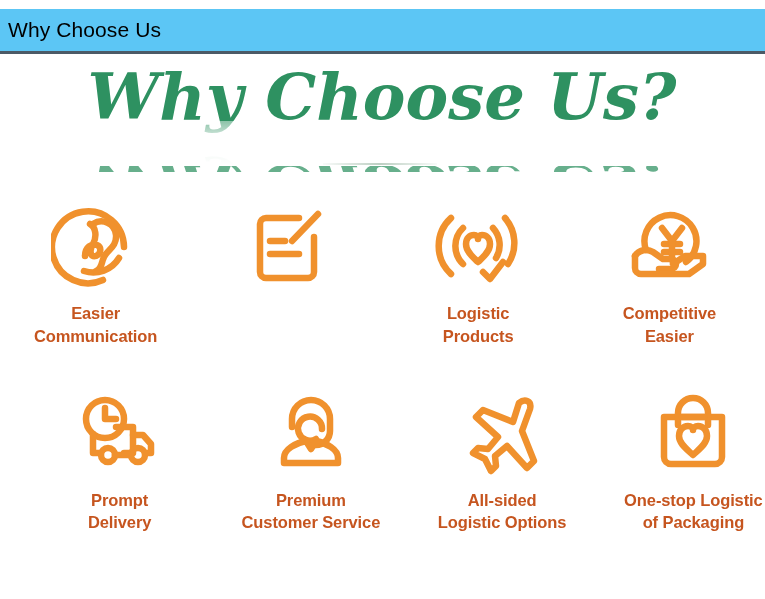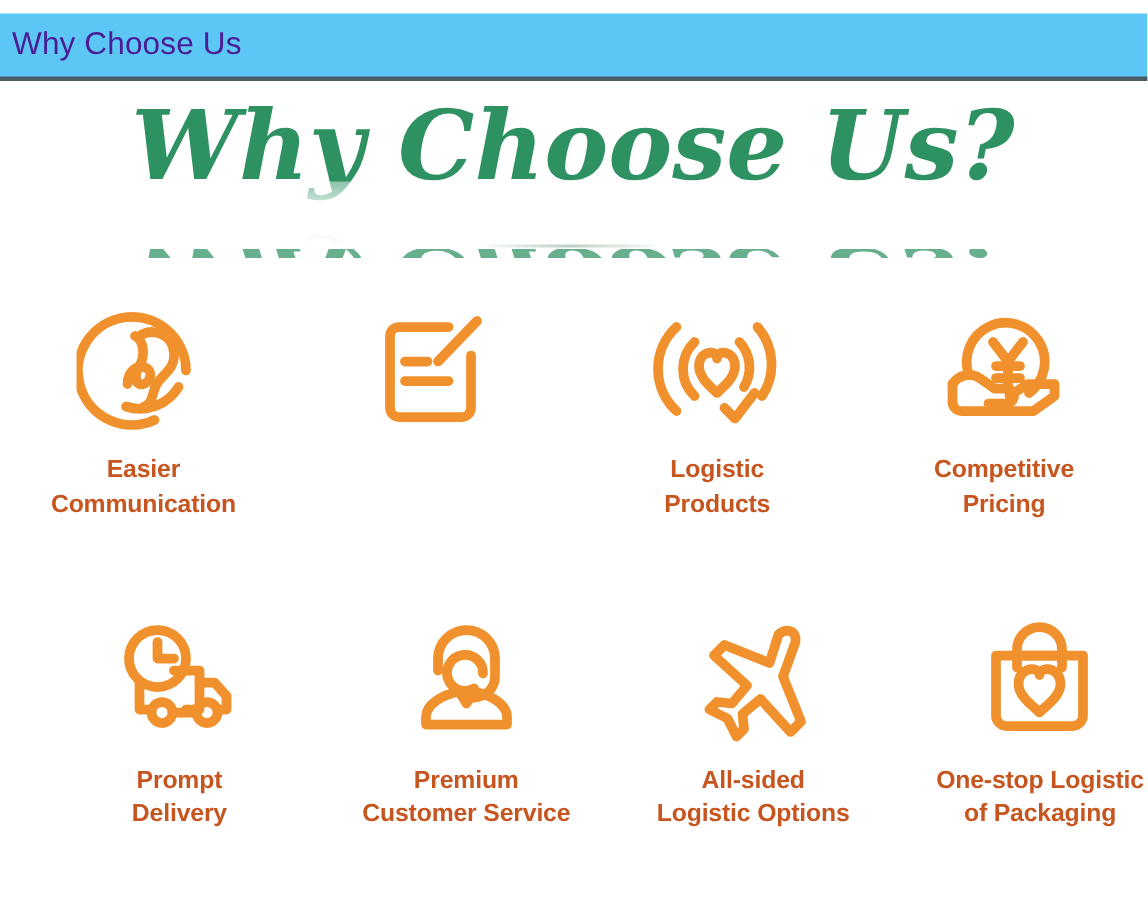--- a/index.html
+++ b/index.html
@@ -23,21 +23,21 @@
     width: 765px;
     height: 45px;
     background: #5cc6f5;
     border-bottom: 3px solid #4c5a66;
     box-sizing: border-box;
     display: flex;
     align-items: center;
   }
   .window-title {
     font-size: 21px;
-    color: #4c1d95;
+    color: #000000;
     padding-left: 8px;
     letter-spacing: 0.1px;
     white-space: nowrap;
     font-family: "Liberation Sans", sans-serif;
   }
 
   
   .content {
     position: absolute;
     left: 0;
@@ -71,21 +71,20 @@
   }
 
   
   .feature-grid {
     position: absolute;
     left: 0;
     top: 140px;
     width: 765px;
     display: flex;
     flex-wrap: wrap;
-    gap: 20px;
   }
   .feature-row {
     display: flex;
     width: 765px;
   }
   .feature-row.row-2 { margin-top: 36px; padding-left: 24px; }
   .feature-cell {
     width: 191.25px;
     display: flex;
     flex-direction: column;
@@ -198,21 +197,21 @@
             <path d="M22 50 A26 26 0 1 1 62 62"></path>
             <path d="M38 28 L48 41 L58 28"></path>
             <path d="M40 44 H56"></path>
             <path d="M40 52 H56"></path>
             <path d="M48 41 V60"></path>
             <path d="M11 56 c4 -6 12 -8 18 -4 l10 7 h8 a5 5 0 0 1 0 10 h-12"></path>
             <path d="M11 56 v12 a6 6 0 0 0 6 6 h48 l14 -10 v-8 h-18 l-12 8"></path>
           </svg>
         </div>
         <div class="feature-label">Competitive
-Pricing</div>
+Easier</div>
       </div>
 
     </div>
 
     <div class="feature-row row-2">
 
       <div class="feature-cell">
         <div class="feature-icon">
           <svg width="90" height="90" viewBox="0 0 90 90" fill="none" stroke="#f0912d" stroke-width="6.5" stroke-linecap="round" stroke-linejoin="round" xmlns="http://www.w3.org/2000/svg">
             <circle cx="30" cy="32" r="19"></circle>

